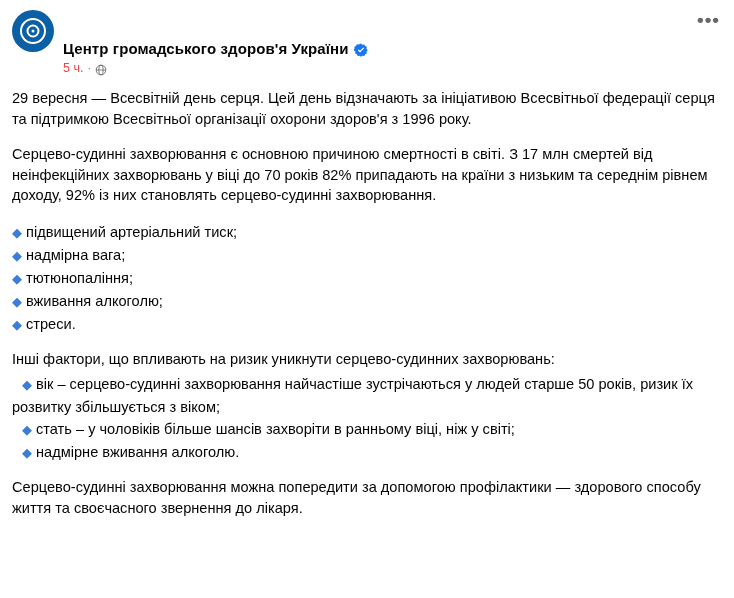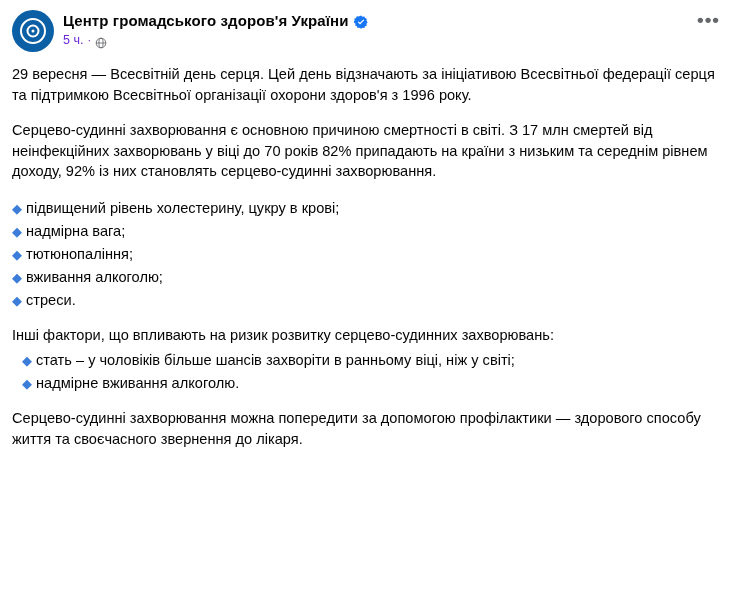--- a/index.html
+++ b/index.html
@@ -71,41 +71,42 @@
   .header-text {
     margin-left: 9px;
     display: flex;
     flex-direction: column;
     justify-content: center;
     padding-top: 1px;
   }
   .page-name-row {
     display: flex;
     align-items: center;
+    margin-top: 28px;
   }
   .page-name {
     font-size: 15px;
     font-weight: bold;
     color: #050505;
     letter-spacing: 0.1px;
     line-height: 19px;
   }
   .verified {
     margin-left: 5px;
     width: 14px;
     height: 14px;
     flex: 0 0 14px;
     position: relative;
     top: 1px;
   }
   .meta-row {
     display: flex;
-    align-items: flex-end;
+    align-items: center;
     margin-top: 3px;
-    color: #6d28d9;
+    color: #ef4444;
     font-size: 12.5px;
     line-height: 15px;
   }
   .meta-sep {
     margin: 0 4px;
     font-size: 11px;
     line-height: 15px;
   }
   .globe-icon {
     width: 12px;
@@ -193,30 +194,31 @@
     <div class="more-btn">•••</div>
   </div>
 
   <div class="post-body">
 
     <p class="para">29 вересня — Всесвітній день серця. Цей день відзначають за ініціативою Всесвітньої федерації серця та підтримкою Всесвітньої організації охорони здоров'я з 1996 року.</p>
     <p class="para">Серцево-судинні захворювання є основною причиною смертності в світі. З 17 млн смертей від неінфекційних захворювань у віці до 70 років 82% припадають на країни з низьким та середнім рівнем доходу, 92% із них становлять серцево-судинні захворювання.</p>
 
 
     <div class="list-block">
-      <p class="bullet-line"><span class="diamond">◆</span><span>підвищений рівень холестерину, цукру в крові;</span></p>
+      <p class="bullet-line"><span class="diamond">◆</span><span>підвищений артеріальний тиск;</span></p>
       <p class="bullet-line"><span class="diamond">◆</span><span>надмірна вага;</span></p>
       <p class="bullet-line"><span class="diamond">◆</span><span>тютюнопаління;</span></p>
       <p class="bullet-line"><span class="diamond">◆</span><span>вживання алкоголю;</span></p>
       <p class="bullet-line"><span class="diamond">◆</span><span>стреси.</span></p>
     </div>
 
-    <p class="para tight">Інші фактори, що впливають на ризик розвитку серцево-судинних захворювань:</p>
+    <p class="para tight">Інші фактори, що впливають на ризик уникнути серцево-судинних захворювань:</p>
 
     <div class="list-block">
+      <p class="bullet-line wrap indent"><span class="diamond">◆</span><span>вік – серцево-судинні захворювання найчастіше зустрічаються у людей старше 50 років, ризик їх розвитку збільшується з віком;</span></p>
       <p class="bullet-line wrap indent"><span class="diamond">◆</span><span>стать – у чоловіків більше шансів захворіти в  ранньому віці, ніж у світі;</span></p>
       <p class="bullet-line wrap indent"><span class="diamond">◆</span><span>надмірне вживання алкоголю.</span></p>
     </div>
 
     <p class="para">Серцево-судинні захворювання можна попередити за допомогою профілактики — здорового способу життя та своєчасного звернення до лікаря.</p>
 
   </div>
 </div>
 
 </body></html>

